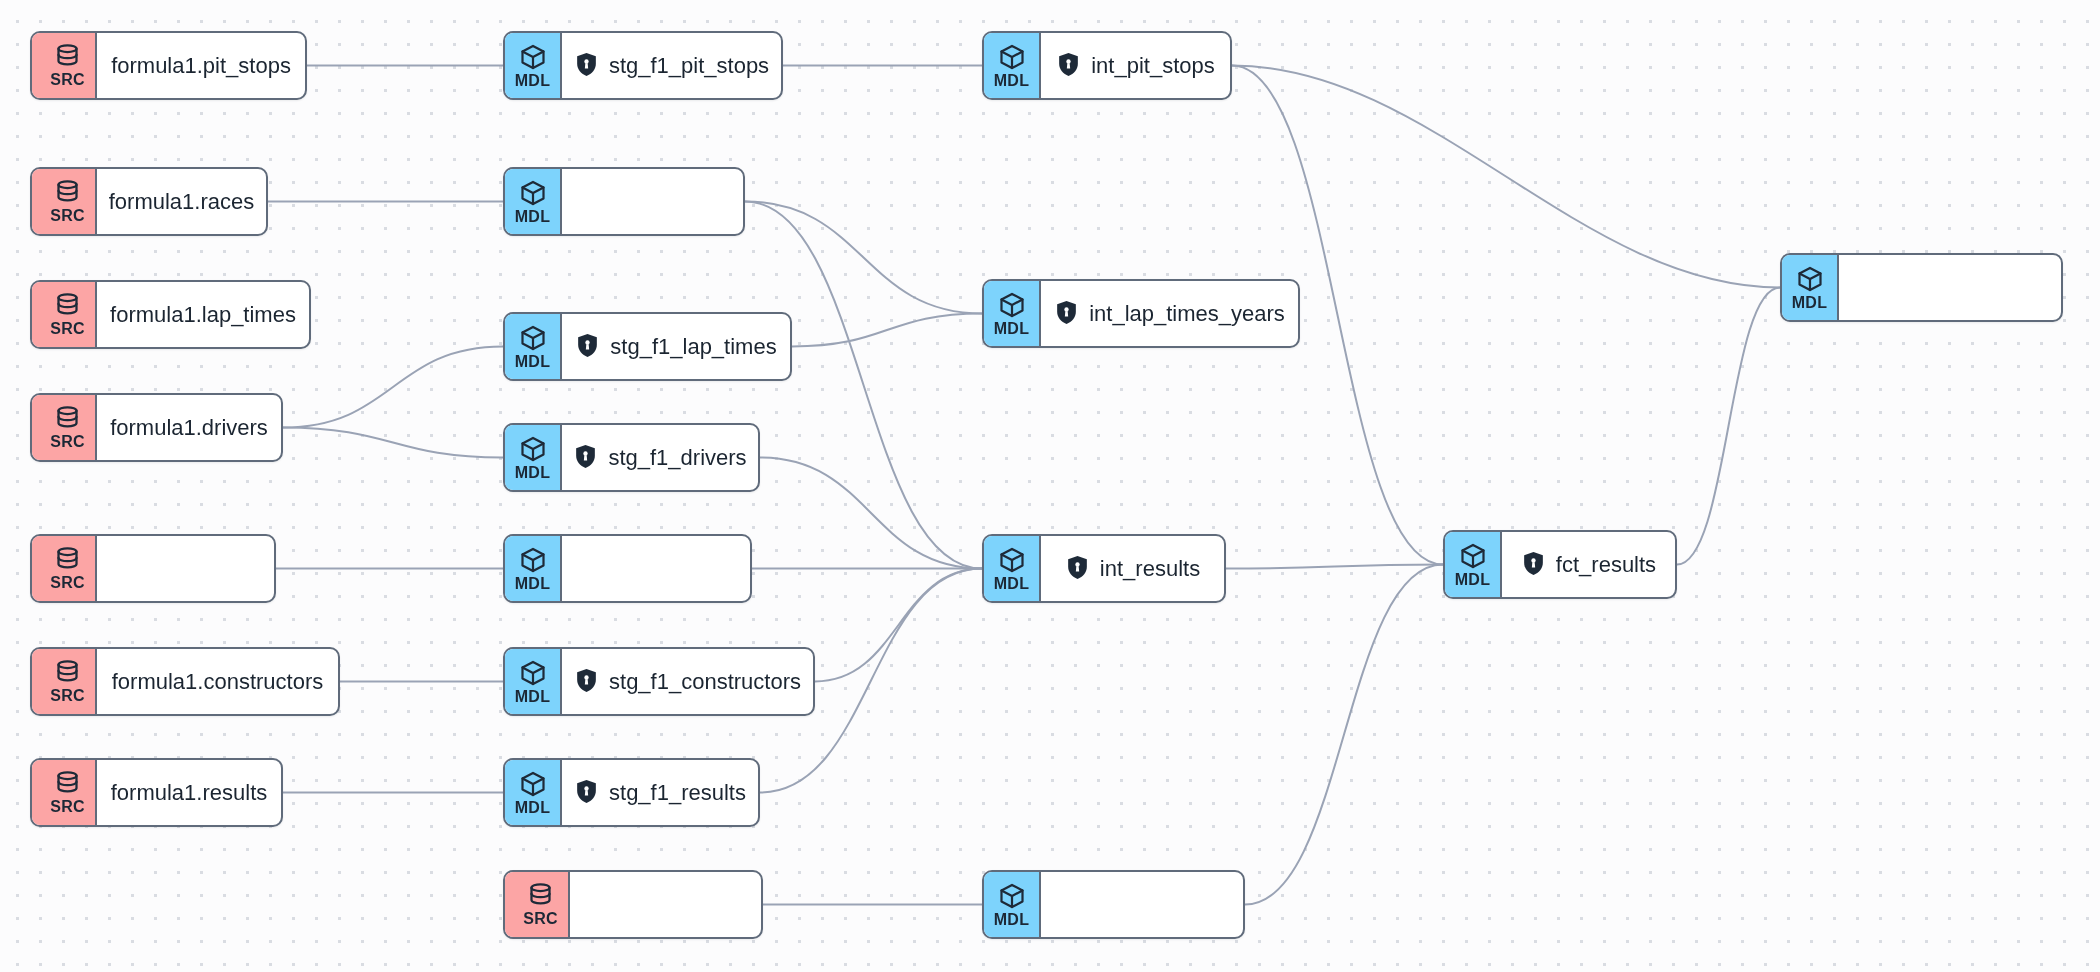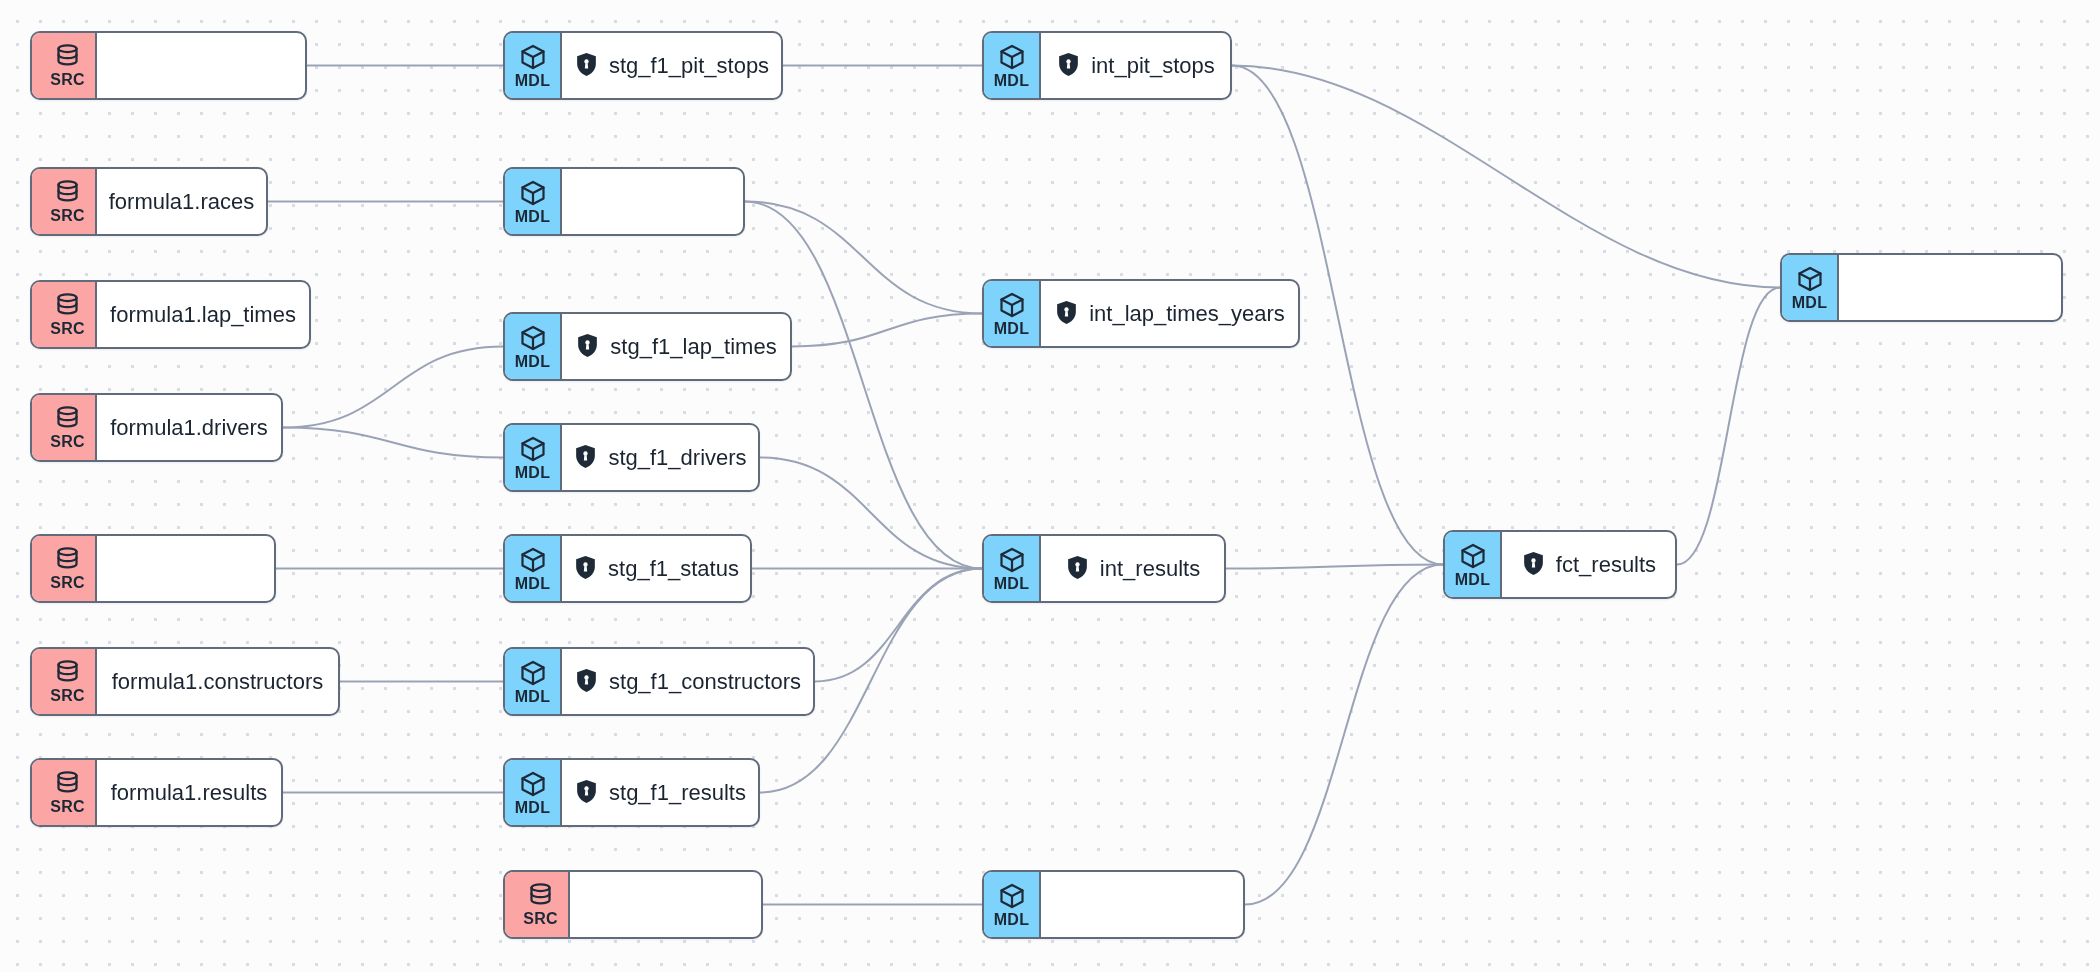--- a/index.html
+++ b/index.html
@@ -73,20 +73,23 @@
     </svg>
 <div class="node" style="left: 30px; top: 31px; width: 277px; height: 69px;">
       <div class="icon-panel src">
         <svg class="panel-icon" width="27" height="27" viewBox="0 0 24 24" fill="none" stroke="#1e2a38" stroke-width="2" stroke-linecap="round" stroke-linejoin="round">
      <ellipse cx="12" cy="5" rx="8" ry="3"></ellipse>
      <path d="M4 5v5.5a8 3 0 0 0 16 0V5"></path>
      <path d="M4 10.5V16a8 3 0 0 0 16 0v-5.5"></path>
    </svg>
         <span class="badge">SRC</span>
       </div>
+      <div class="label-area">
+        <span class="label-text">formula1.pit_stops</span>
+      </div>
     </div>
     <div class="node" style="left: 30px; top: 167px; width: 238px; height: 69px;">
       <div class="icon-panel src">
         <svg class="panel-icon" width="27" height="27" viewBox="0 0 24 24" fill="none" stroke="#1e2a38" stroke-width="2" stroke-linecap="round" stroke-linejoin="round">
      <ellipse cx="12" cy="5" rx="8" ry="3"></ellipse>
      <path d="M4 5v5.5a8 3 0 0 0 16 0V5"></path>
      <path d="M4 10.5V16a8 3 0 0 0 16 0v-5.5"></path>
    </svg>
         <span class="badge">SRC</span>
       </div>
@@ -231,28 +234,20 @@
       </div>
     </div>
     <div class="node" style="left: 503px; top: 534px; width: 249px; height: 69px;">
       <div class="icon-panel mdl">
         <svg class="panel-icon" width="28" height="28" viewBox="0 0 24 24" fill="none" stroke="#1e2a38" stroke-width="1.9" stroke-linecap="round" stroke-linejoin="round">
      <path d="M12 2.5 L21 7.3 V16.7 L12 21.5 L3 16.7 V7.3 Z"></path>
      <path d="M3 7.3 L12 12 L21 7.3"></path>
      <path d="M12 12 V21.5"></path>
    </svg>
         <span class="badge">MDL</span>
-      </div>
-      <div class="label-area">
-        <svg class="shield" width="25" height="27" viewBox="0 0 24 26">
-     <path fill="#1e2a38" d="M12 1l9 3.2v7.1c0 5.6-3.8 9.7-9 11.7-5.2-2-9-6.1-9-11.7V4.2L12 1z"></path>
-     <circle fill="#ffffff" cx="12" cy="9.2" r="2.1"></circle>
-     <path fill="#ffffff" d="M10.9 10.8h2.2l0.5 5h-3.2z"></path>
-   </svg>
-        <span class="label-text">stg_f1_status</span>
       </div>
     </div>
     <div class="node" style="left: 503px; top: 647px; width: 312px; height: 69px;">
       <div class="icon-panel mdl">
         <svg class="panel-icon" width="28" height="28" viewBox="0 0 24 24" fill="none" stroke="#1e2a38" stroke-width="1.9" stroke-linecap="round" stroke-linejoin="round">
      <path d="M12 2.5 L21 7.3 V16.7 L12 21.5 L3 16.7 V7.3 Z"></path>
      <path d="M3 7.3 L12 12 L21 7.3"></path>
      <path d="M12 12 V21.5"></path>
    </svg>
         <span class="badge">MDL</span>

